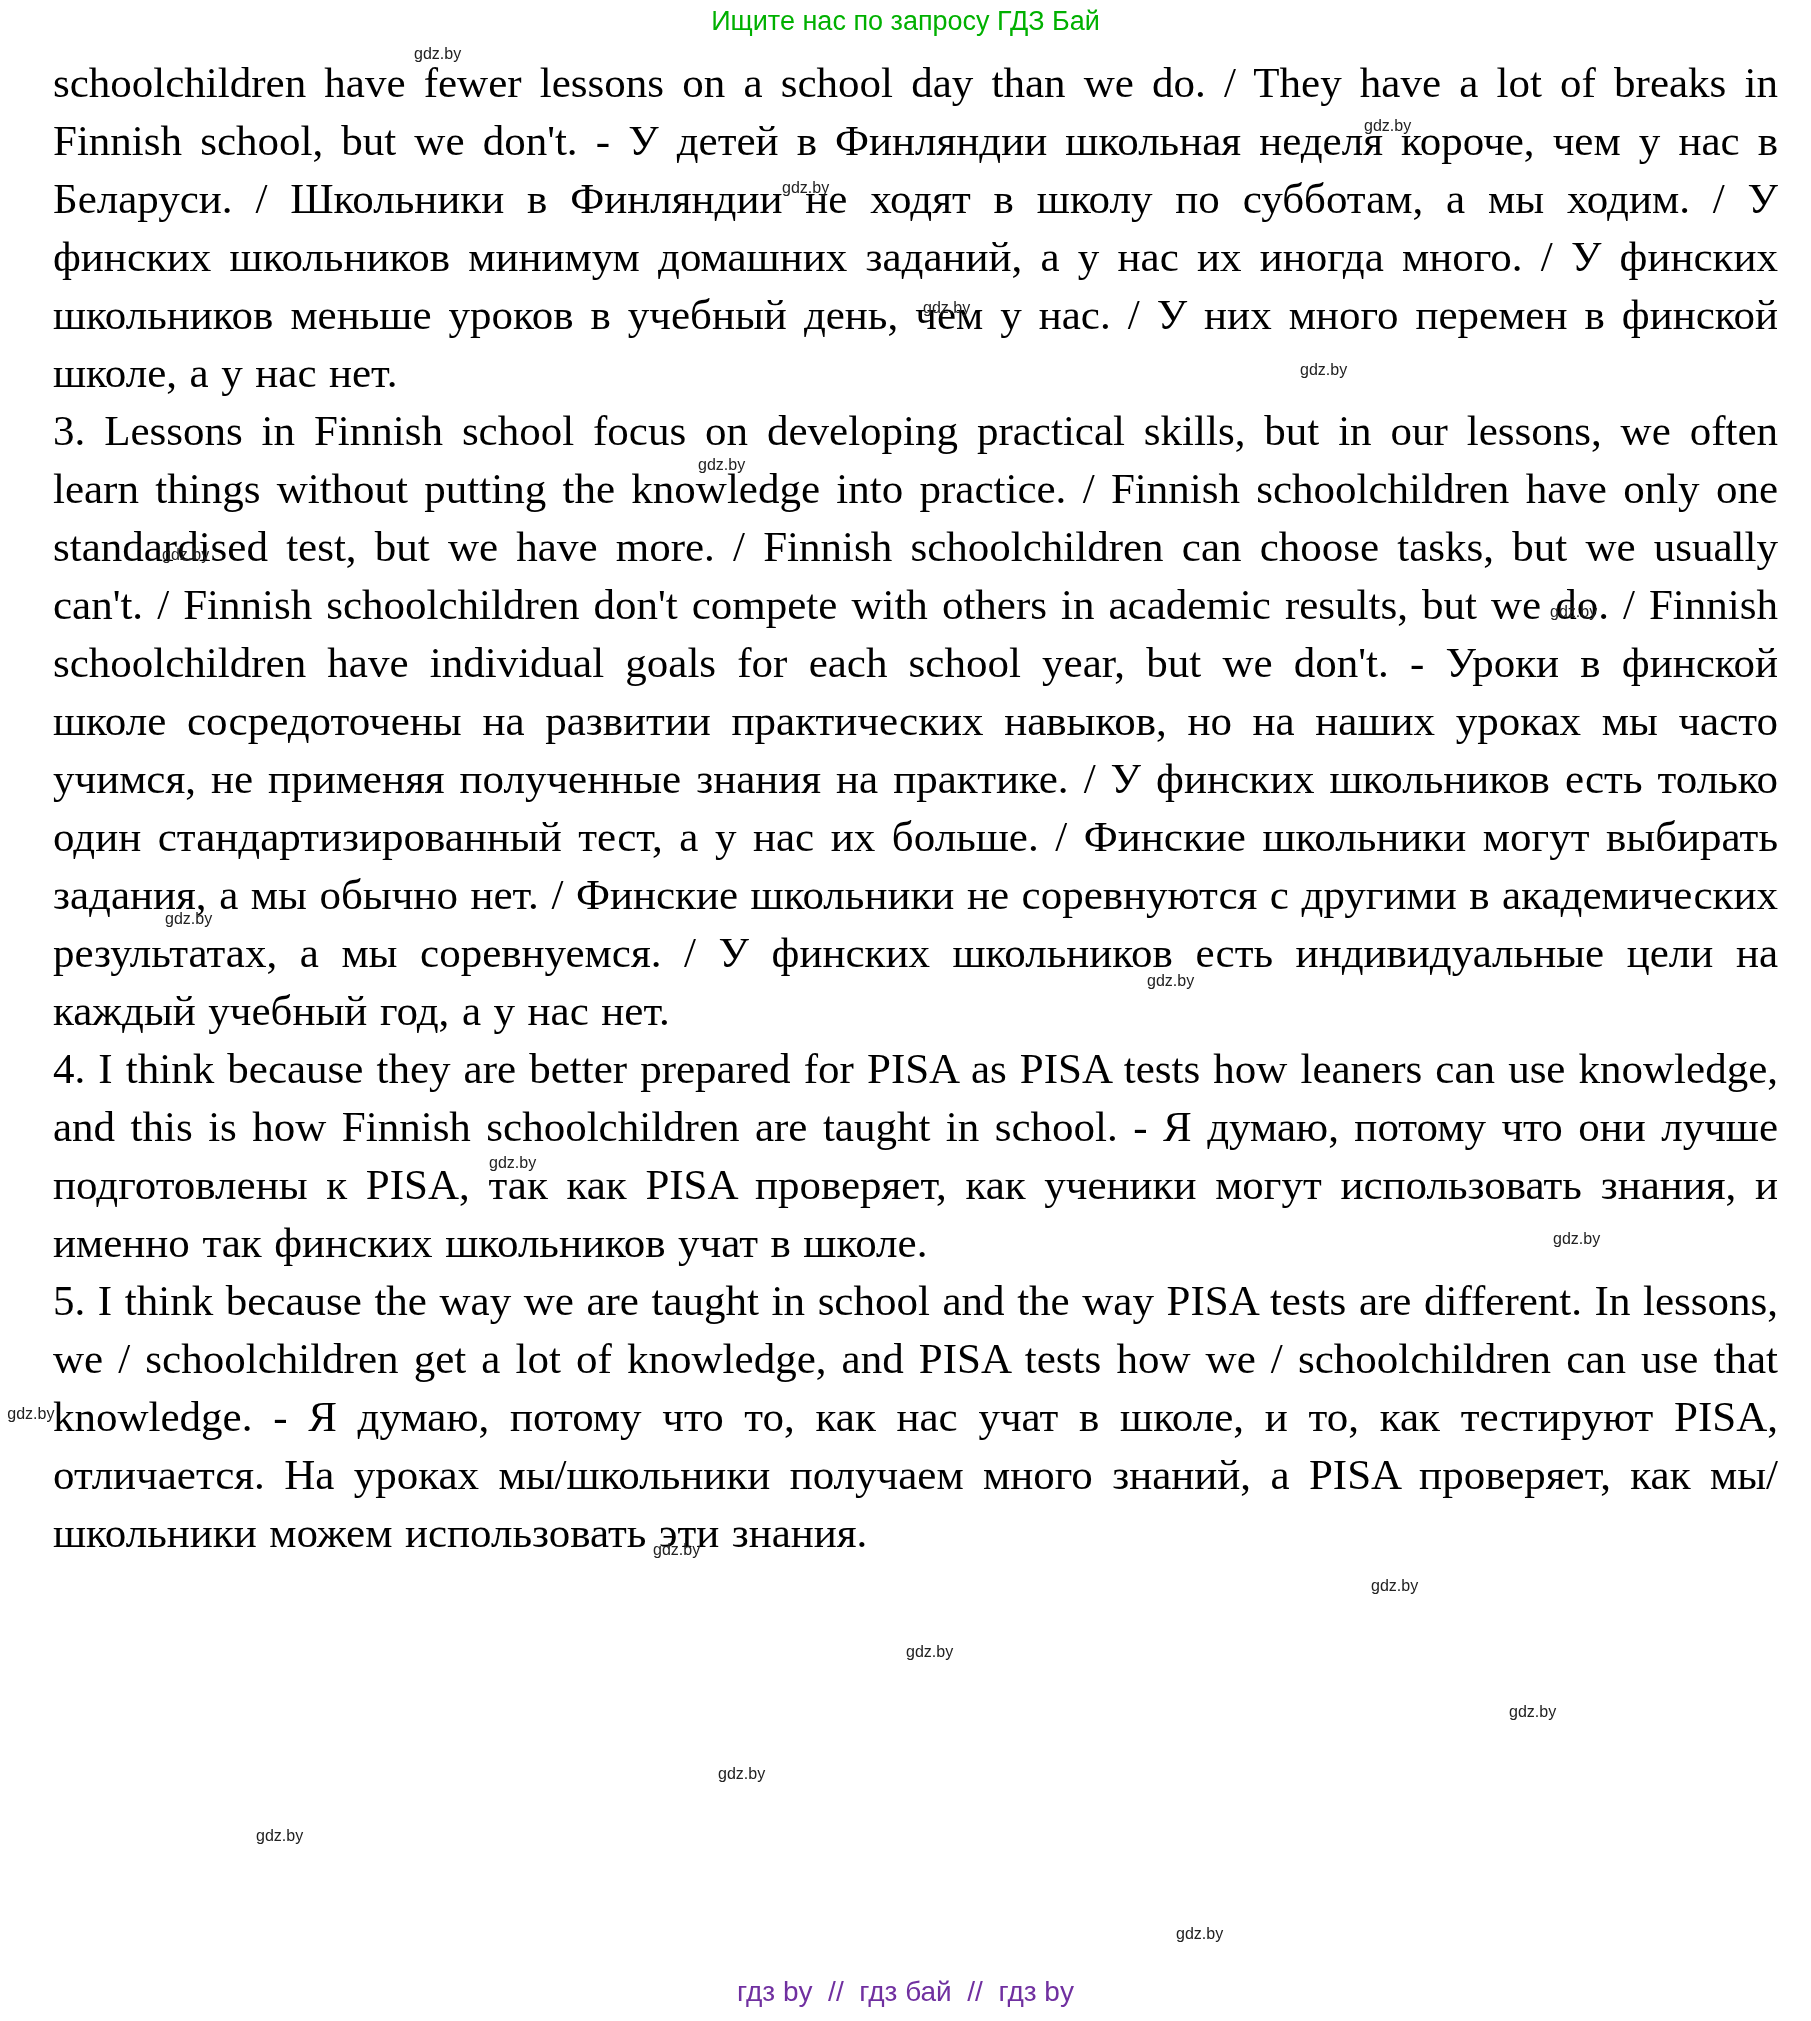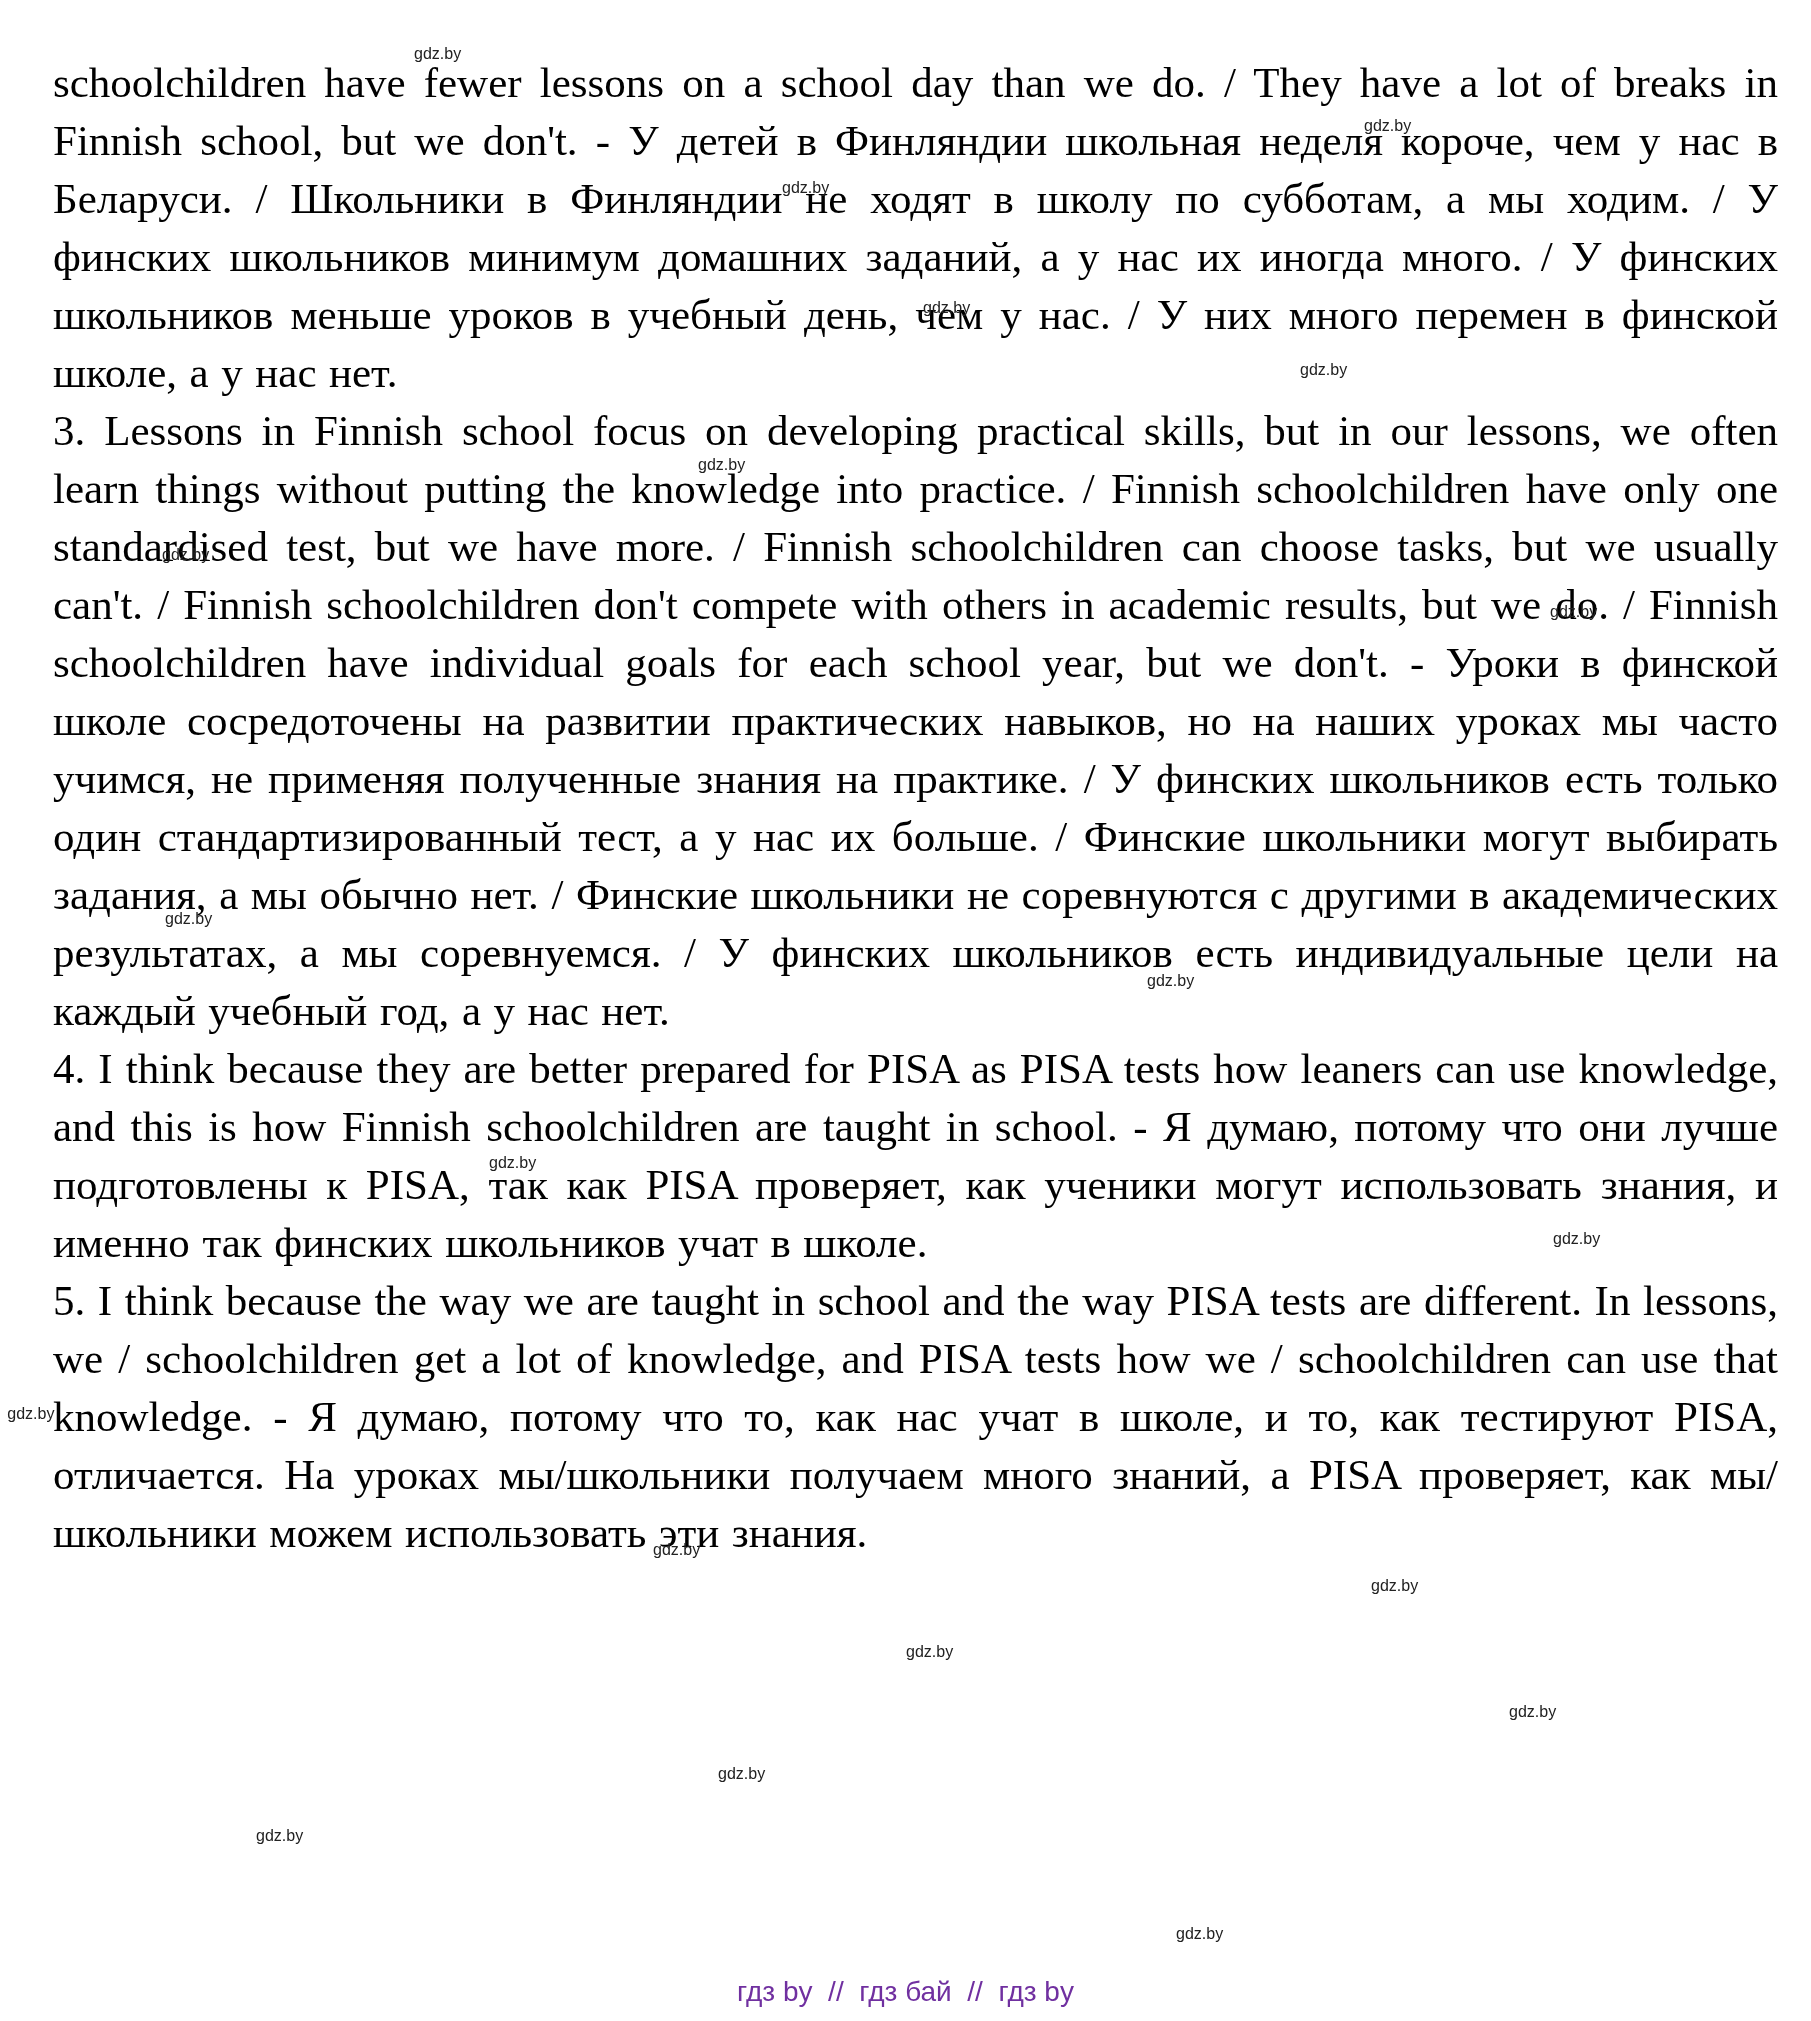--- a/index.html
+++ b/index.html
@@ -64,20 +64,21 @@
     line-height: 20px;
     color: var(--wm-color, #222222);
     white-space: nowrap;
   }
 </style>
 </head>
 <body>
 
 <div class="page">
 
+  <div class="promo-header">Ищите нас по запросу ГДЗ Бай</div>
 
   <div class="doc-content">
     <p>schoolchildren have fewer lessons on a school day than we do. / They have a lot of breaks in Finnish school, but we don't. - У детей в Финляндии школьная неделя короче, чем у нас в Беларуси. / Школьники в Финляндии не ходят в школу по субботам, а мы ходим. / У финских школьников минимум домашних заданий, а у нас их иногда много. / У финских школьников меньше уроков в учебный день, чем у нас. / У них много перемен в финской школе, а у нас нет.</p>
     <p>3. Lessons in Finnish school focus on developing practical skills, but in our lessons, we often learn things without putting the knowledge into practice. / Finnish schoolchildren have only one standardised test, but we have more. / Finnish schoolchildren can choose tasks, but we usually can't. / Finnish schoolchildren don't compete with others in academic results, but we do. / Finnish schoolchildren have individual goals for each school year, but we don't. - Уроки в финской школе сосредоточены на развитии практических навыков, но на наших уроках мы часто учимся, не применяя полученные знания на практике. / У финских школьников есть только один стандартизированный тест, а у нас их больше. / Финские школьники могут выбирать задания, а мы обычно нет. / Финские школьники не соревнуются с другими в академических результатах, а мы соревнуемся. / У финских школьников есть индивидуальные цели на каждый учебный год, а у нас нет.</p>
     <p>4. I think because they are better prepared for PISA as PISA tests how leaners can use knowledge, and this is how Finnish schoolchildren are taught in school. - Я думаю, потому что они лучше подготовлены к PISA, так как PISA проверяет, как ученики могут использовать знания, и именно так финских школьников учат в школе.</p>
     <p>5. I think because the way we are taught in school and the way PISA tests are different. In lessons, we / schoolchildren get a lot of knowledge, and PISA tests how we / schoolchildren can use that knowledge. - Я думаю, потому что то, как нас учат в школе, и то, как тестируют PISA, отличается. На уроках мы/школьники получаем много знаний, а PISA проверяет, как мы/школьники можем использовать эти знания.</p>
   </div>
 
   <div class="wm-layer" id="wm-layer">
       <span class="wm" style="left: 414px; top: 44px;">gdz.by</span>

